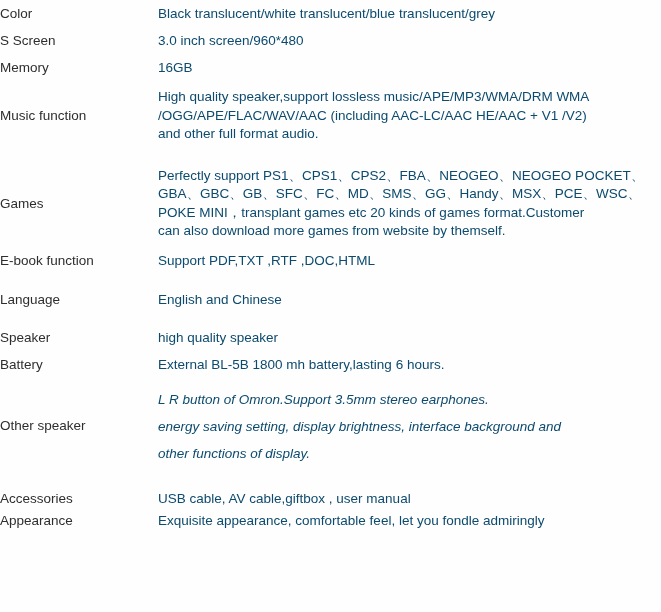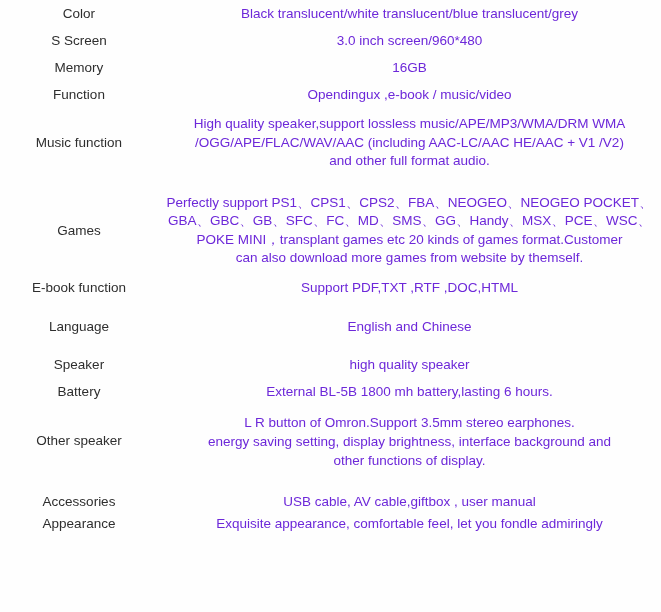--- a/index.html
+++ b/index.html
@@ -47,51 +47,50 @@
     color: #2e2e2e;
     white-space: nowrap;
   }
 
   .value-cell {
     padding-left: 0px;
     padding-right: 4px;
     box-sizing: border-box;
     font-size: 13.5px;
     line-height: 18px;
-    color: #6d28d9;
+    color: #0c4a6e;
   }
 
   
   .row-compact > td {
     height: 27px;
-    text-align: center;
   }
 
   
   .row-block > td {
     padding-top: 7px;
     padding-bottom: 7px;
-    text-align: center;
   }
 
   .row-gap-above > td {
     padding-top: 16px;
   }
   .row-gap-below > td {
     padding-bottom: 16px;
   }
 
   .value-multiline {
     white-space: pre-line;
     line-height: 18.5px;
   }
 
   .value-indented {
     white-space: pre-line;
-    line-height: 19px;
+    line-height: 27px;
+    font-style: italic;
   }
 </style>
 </head>
 <body>
 
 <div id="spec-sheet">
   <table class="spec-table">
     <tbody>
 
       <tr class="spec-row row-compact">
@@ -104,24 +103,20 @@
         <td class="value-cell">3.0 inch screen/960*480</td>
       </tr>
 
 
 
       <tr class="spec-row row-compact">
         <td class="label-cell">Memory</td>
         <td class="value-cell">16GB</td>
       </tr>
 
-      <tr class="spec-row row-compact">
-        <td class="label-cell">Function</td>
-        <td class="value-cell">Opendingux ,e-book / music/video</td>
-      </tr>
 
       <tr class="spec-row row-block">
         <td class="label-cell">Music function</td>
         <td class="value-cell value-multiline">High quality speaker,support lossless music/APE/MP3/WMA/DRM WMA
 /OGG/APE/FLAC/WAV/AAC  (including AAC-LC/AAC HE/AAC + V1 /V2)
 and other full  format audio.</td>
       </tr>
 
       <tr class="spec-row row-block row-gap-above">
         <td class="label-cell">Games</td>

